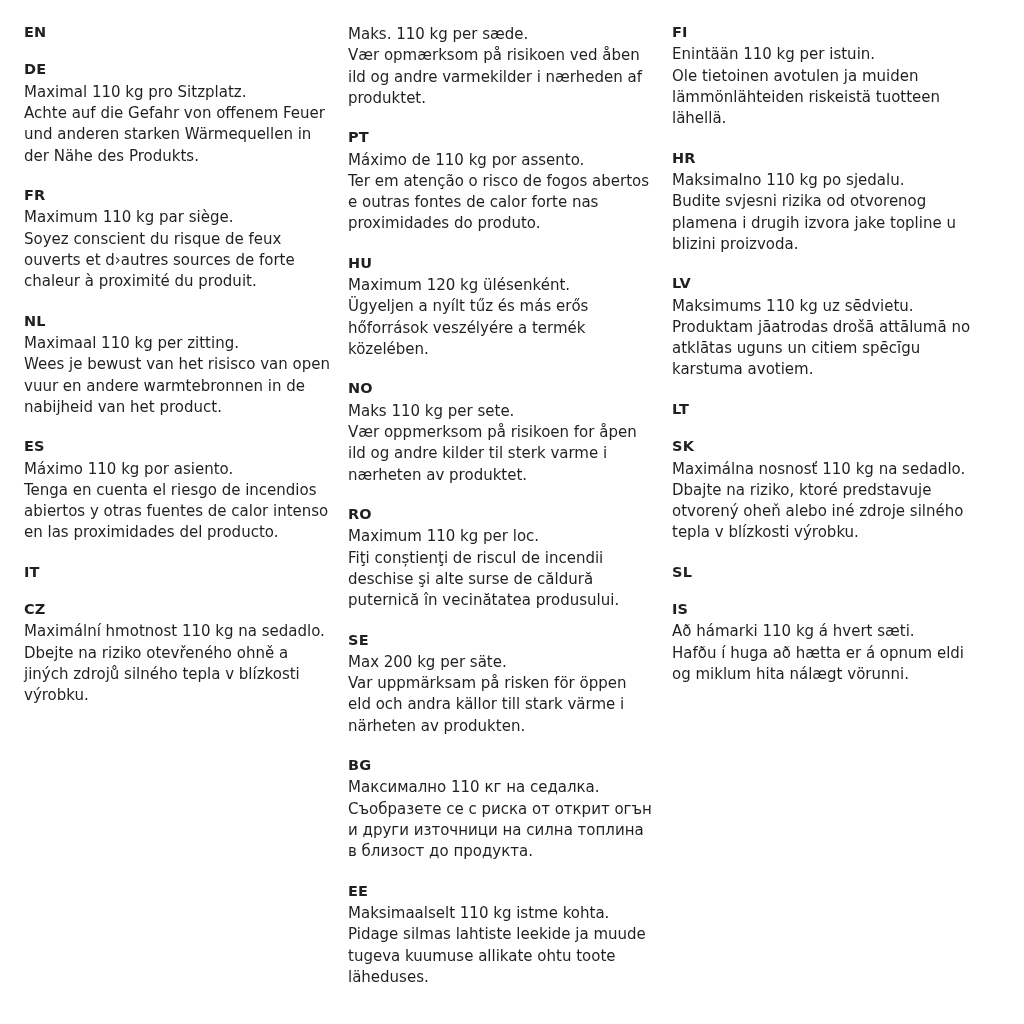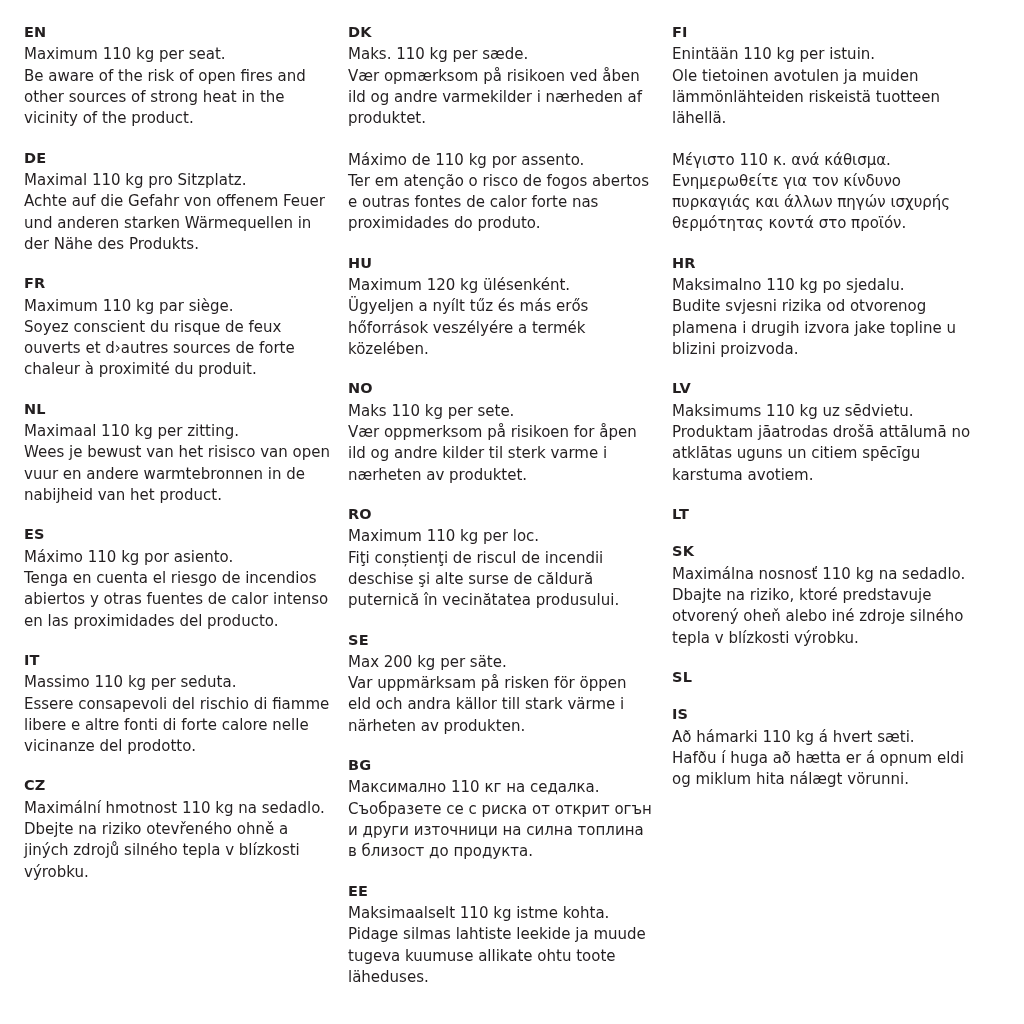--- a/index.html
+++ b/index.html
@@ -50,22 +50,20 @@
   }
 </style>
 </head>
 <body>
 
 <div class="sheet">
 
   <div class="column">
     <div class="entry">
       <div class="lang-code">EN</div>
-      <div class="lang-text">Maximum 110 kg per seat.
-Be aware of the risk of open fires and other sources of strong heat in the vicinity of the product.</div>
     </div>
     <div class="entry">
       <div class="lang-code">DE</div>
       <div class="lang-text">Maximal 110 kg pro Sitzplatz.
 Achte auf die Gefahr von offenem Feuer und anderen starken Wärmequellen in der Nähe des Produkts.</div>
     </div>
     <div class="entry">
       <div class="lang-code">FR</div>
       <div class="lang-text">Maximum 110 kg par siège.
 Soyez conscient du risque de feux ouverts et d›autres sources de forte chaleur à proximité du produit.</div>
@@ -75,37 +73,35 @@
       <div class="lang-text">Maximaal 110 kg per zitting.
 Wees je bewust van het risisco van open vuur en andere warmtebronnen in de nabijheid van het product.</div>
     </div>
     <div class="entry">
       <div class="lang-code">ES</div>
       <div class="lang-text">Máximo 110 kg por asiento.
 Tenga en cuenta el riesgo de incendios abiertos y otras fuentes de calor intenso en las proximidades del producto.</div>
     </div>
     <div class="entry">
       <div class="lang-code">IT</div>
-      <div class="lang-text">Massimo 110 kg per seduta.
-Essere consapevoli del rischio di fiamme libere e altre fonti di forte calore nelle vicinanze del prodotto.</div>
     </div>
     <div class="entry">
       <div class="lang-code">CZ</div>
       <div class="lang-text">Maximální hmotnost 110 kg na sedadlo.
 Dbejte na riziko otevřeného ohně a jiných zdrojů silného tepla v blízkosti výrobku.</div>
     </div>
   </div>
 
   <div class="column">
     <div class="entry">
-      <div class="lang-code">DK</div>
       <div class="lang-text">Maks. 110 kg per sæde.
 Vær opmærksom på risikoen ved åben ild og andre varmekilder i nærheden af produktet.</div>
     </div>
     <div class="entry">
+      <div class="lang-code">PT</div>
       <div class="lang-text">Máximo de 110 kg por assento.
 Ter em atenção o risco de fogos abertos e outras fontes de calor forte nas proximidades do produto.</div>
     </div>
     <div class="entry">
       <div class="lang-code">HU</div>
       <div class="lang-text">Maximum 120 kg ülésenként.
 Ügyeljen a nyílt tűz és más erős hőforrások veszélyére a termék közelében.</div>
     </div>
     <div class="entry">
       <div class="lang-code">NO</div>
@@ -134,22 +130,20 @@
     </div>
   </div>
 
   <div class="column">
     <div class="entry">
       <div class="lang-code">FI</div>
       <div class="lang-text">Enintään 110 kg per istuin.
 Ole tietoinen avotulen ja muiden lämmönlähteiden riskeistä tuotteen lähellä.</div>
     </div>
     <div class="entry">
-      <div class="lang-text">Μέγιστο 110 κ. ανά κάθισμα.
- Ενημερωθείτε για τον κίνδυνο πυρκαγιάς και άλλων πηγών ισχυρής θερμότητας κοντά στο προϊόν.</div>
     </div>
     <div class="entry">
       <div class="lang-code">HR</div>
       <div class="lang-text">Maksimalno 110 kg po sjedalu.
 Budite svjesni rizika od otvorenog plamena i drugih izvora jake topline u blizini proizvoda.</div>
     </div>
     <div class="entry">
       <div class="lang-code">LV</div>
       <div class="lang-text">Maksimums 110 kg uz sēdvietu.
 Produktam jāatrodas drošā attālumā no atklātas uguns un citiem spēcīgu karstuma avotiem.</div>

